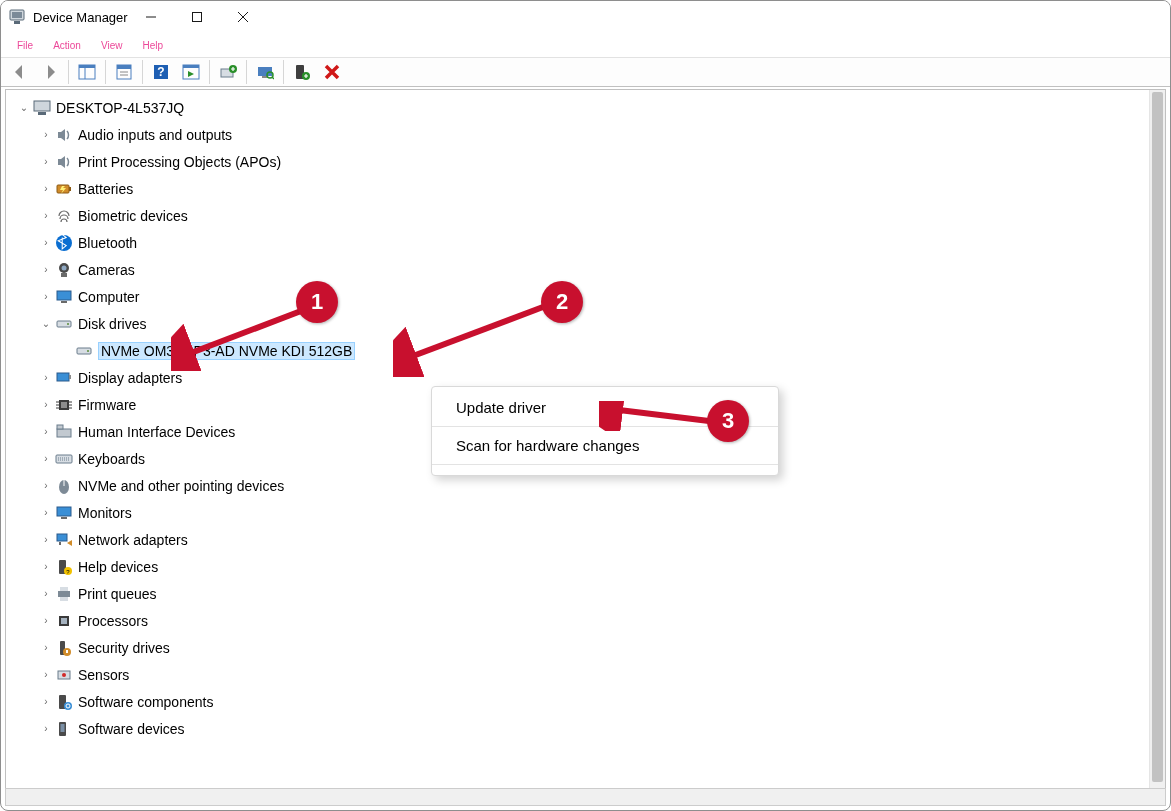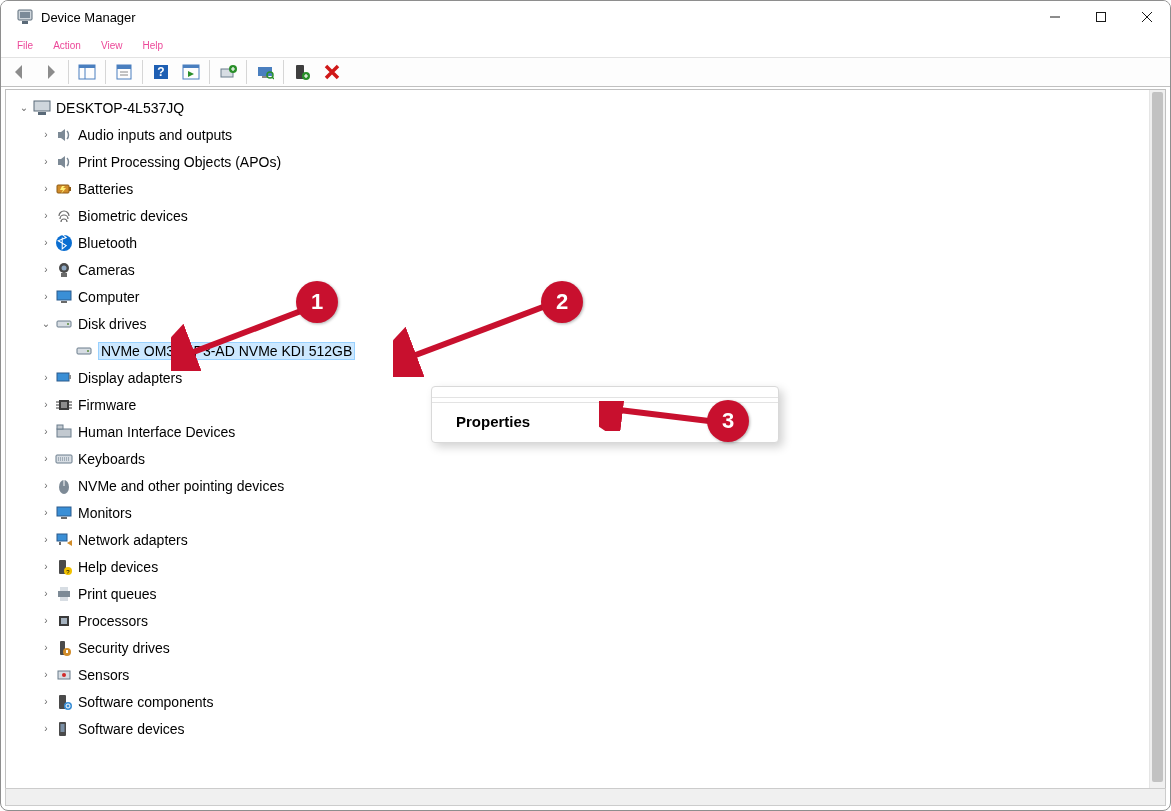--- a/index.html
+++ b/index.html
@@ -12,23 +12,23 @@
     overflow: hidden;
     border: 1px solid #8e8e8e;
     border-radius: 8px;
     position: relative;
   }
   
   .titlebar {
     height: 32px;
     display: flex;
     align-items: center;
-    justify-content: space-between;
+    justify-content: flex-start;
     background: #fff;
-    padding-left: 16px;
+    padding-left: 8px;
   }
   .titlebar-left { display: flex; align-items: center; gap: 8px; }
   .title-icon { width: 16px; height: 16px; display:flex; align-items:center; justify-content:center; }
   .titlebar-title { font-size: 13px; color: #000; }
   .window-controls { display: flex; }
   .win-btn { width: 46px; height: 32px; display:flex; align-items:center; justify-content:center; color:#1a1a1a; }
   
   .menubar {
     height: 24px;
     display: flex;
@@ -557,23 +557,24 @@
 
   </div>
   <div class="fake-scrollbar">
     <div class="fake-thumb"></div>
   </div>
 </div>
 
 <div class="statusbar"></div>
 
 <div class="context-menu">
+  <div class="ctx-item">Update driver</div>
   <div class="ctx-sep"></div>
+  <div class="ctx-item">Scan for hardware changes</div>
   <div class="ctx-sep"></div>
-  <div class="ctx-item ctx-bold">Properties</div>
 </div>
 
 <svg class="arrow" style="left:170px; top:300px;" width="140" height="70">
   <defs>
       <marker id="ah1" markerWidth="10" markerHeight="10" refX="2" refY="5" orient="auto">
         <path d="M0 0 L10 5 L0 10 z" fill="#c8102e"></path>
       </marker>
     </defs>
   <line x1="130" y1="10" x2="12" y2="55" stroke="#c8102e" stroke-width="6" marker-end="url(#ah1)"></line>
 </svg>

